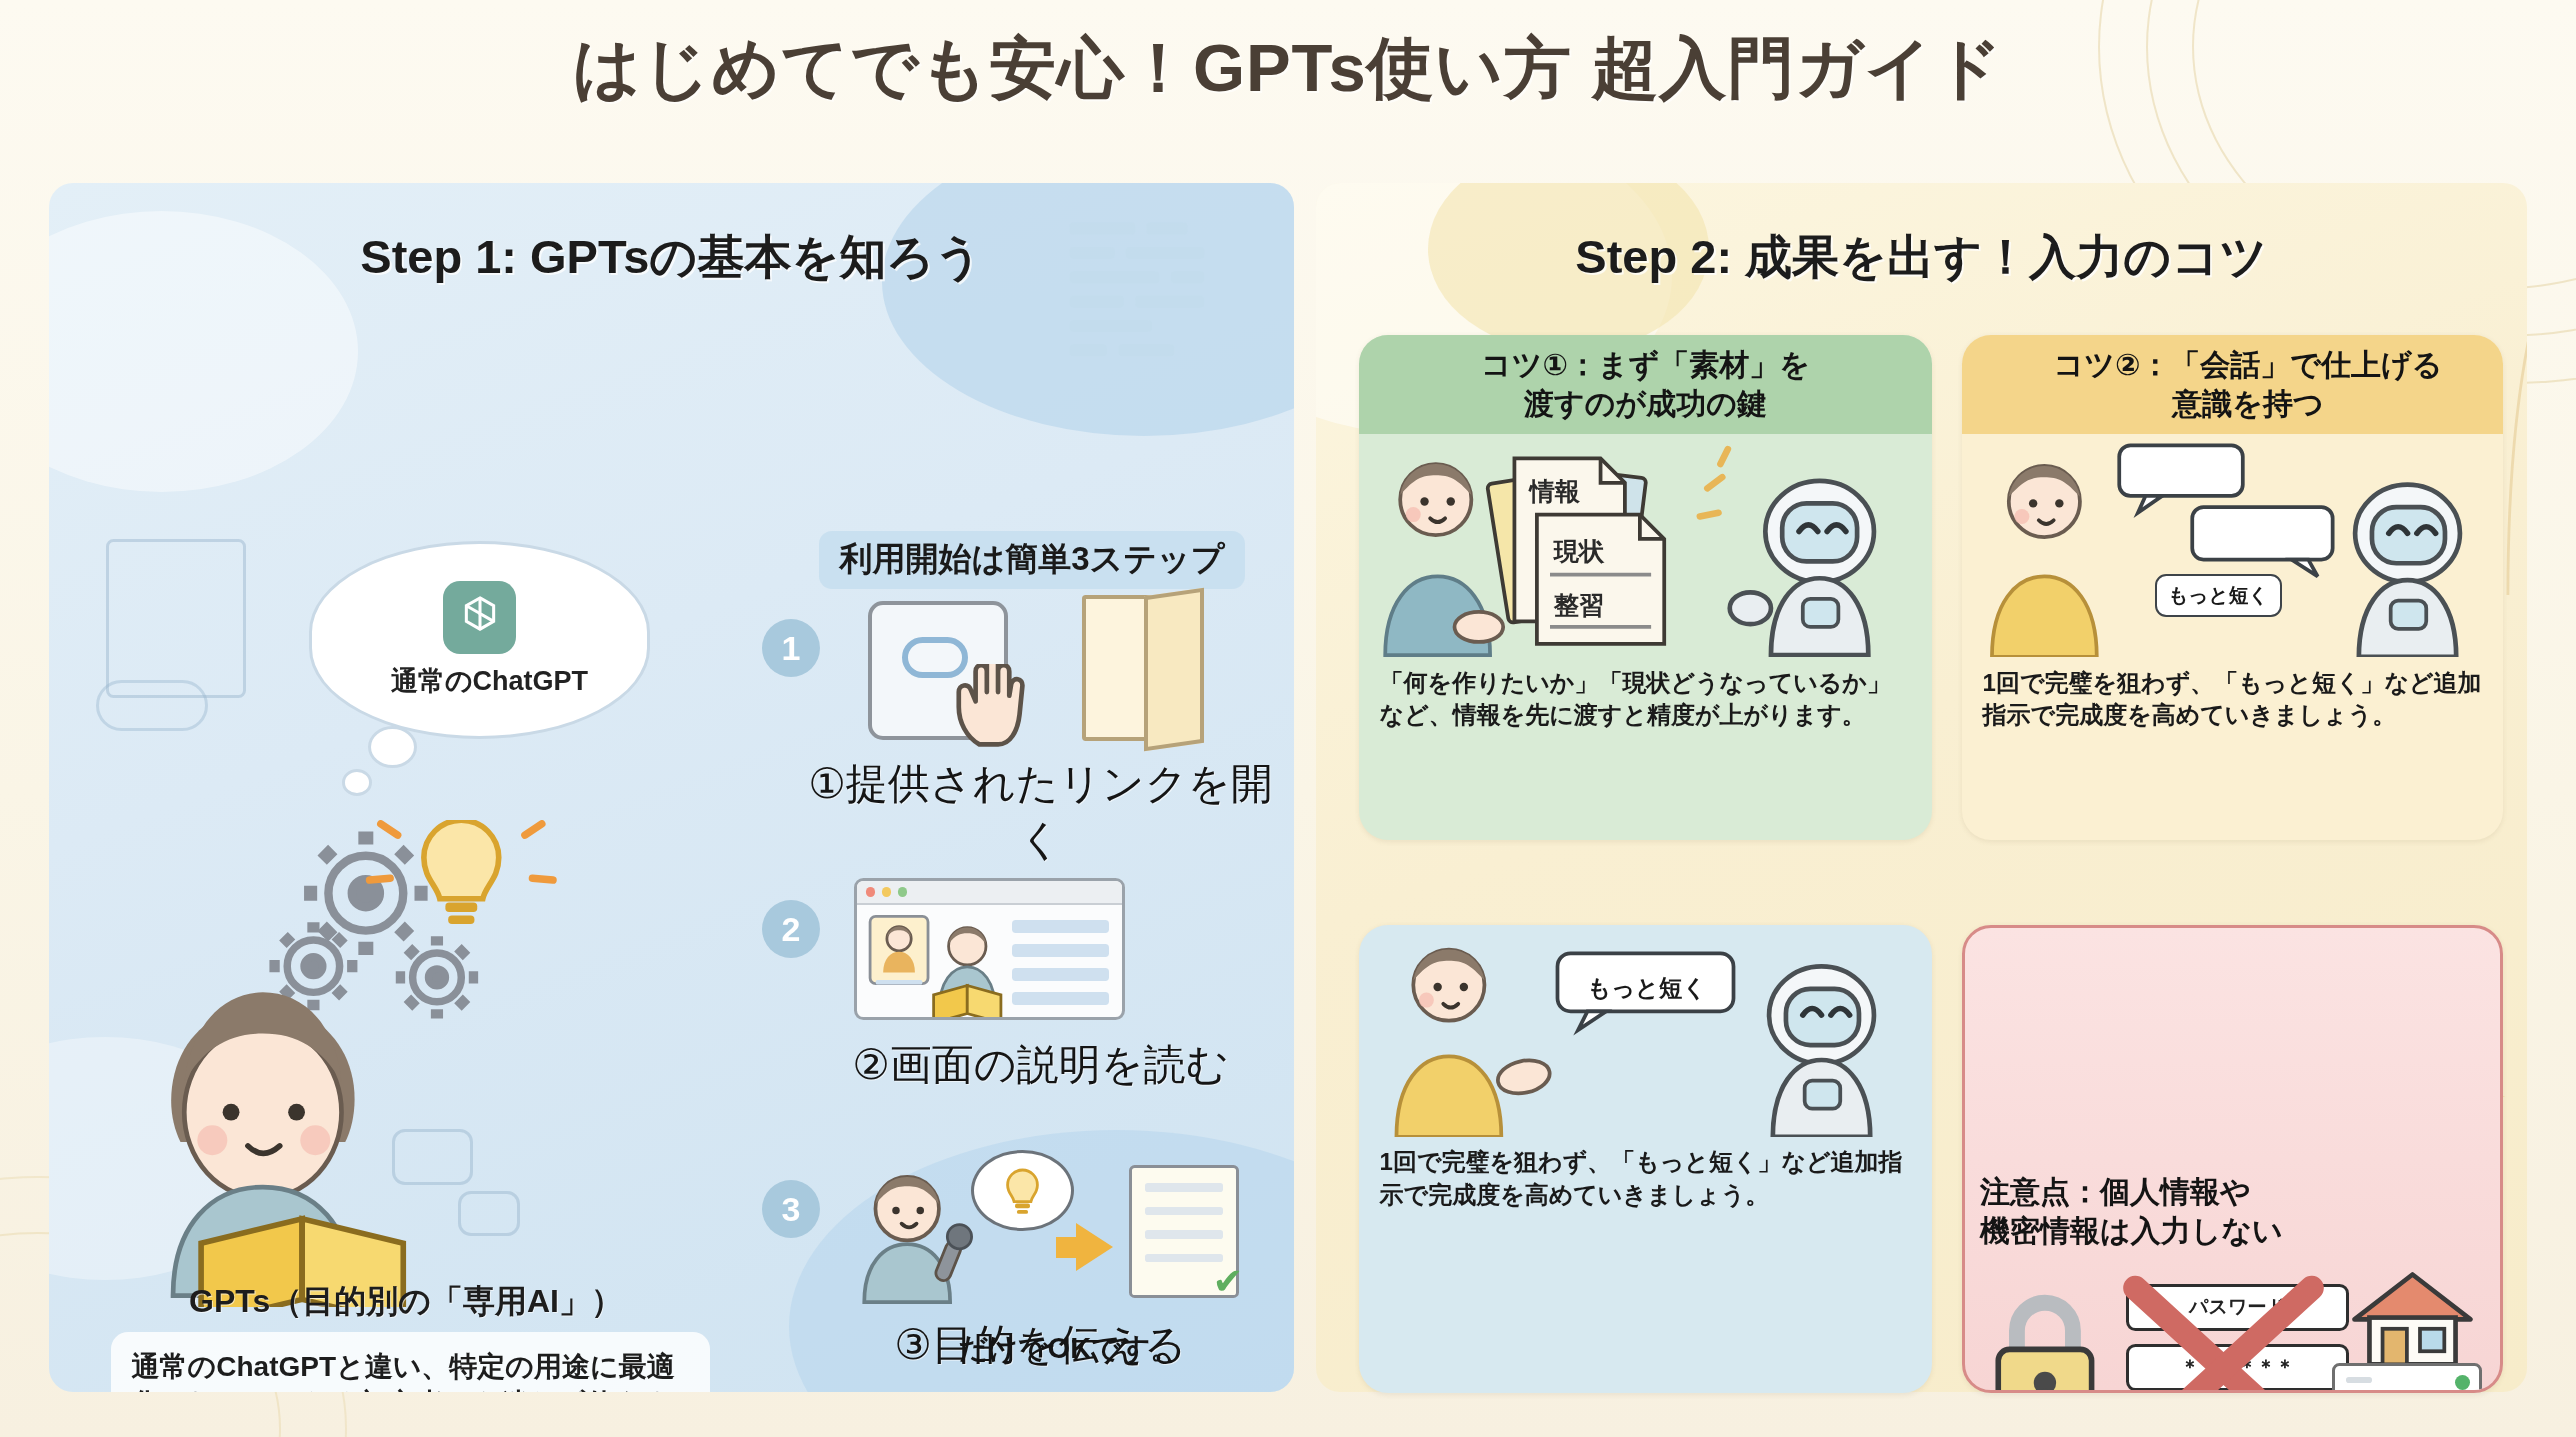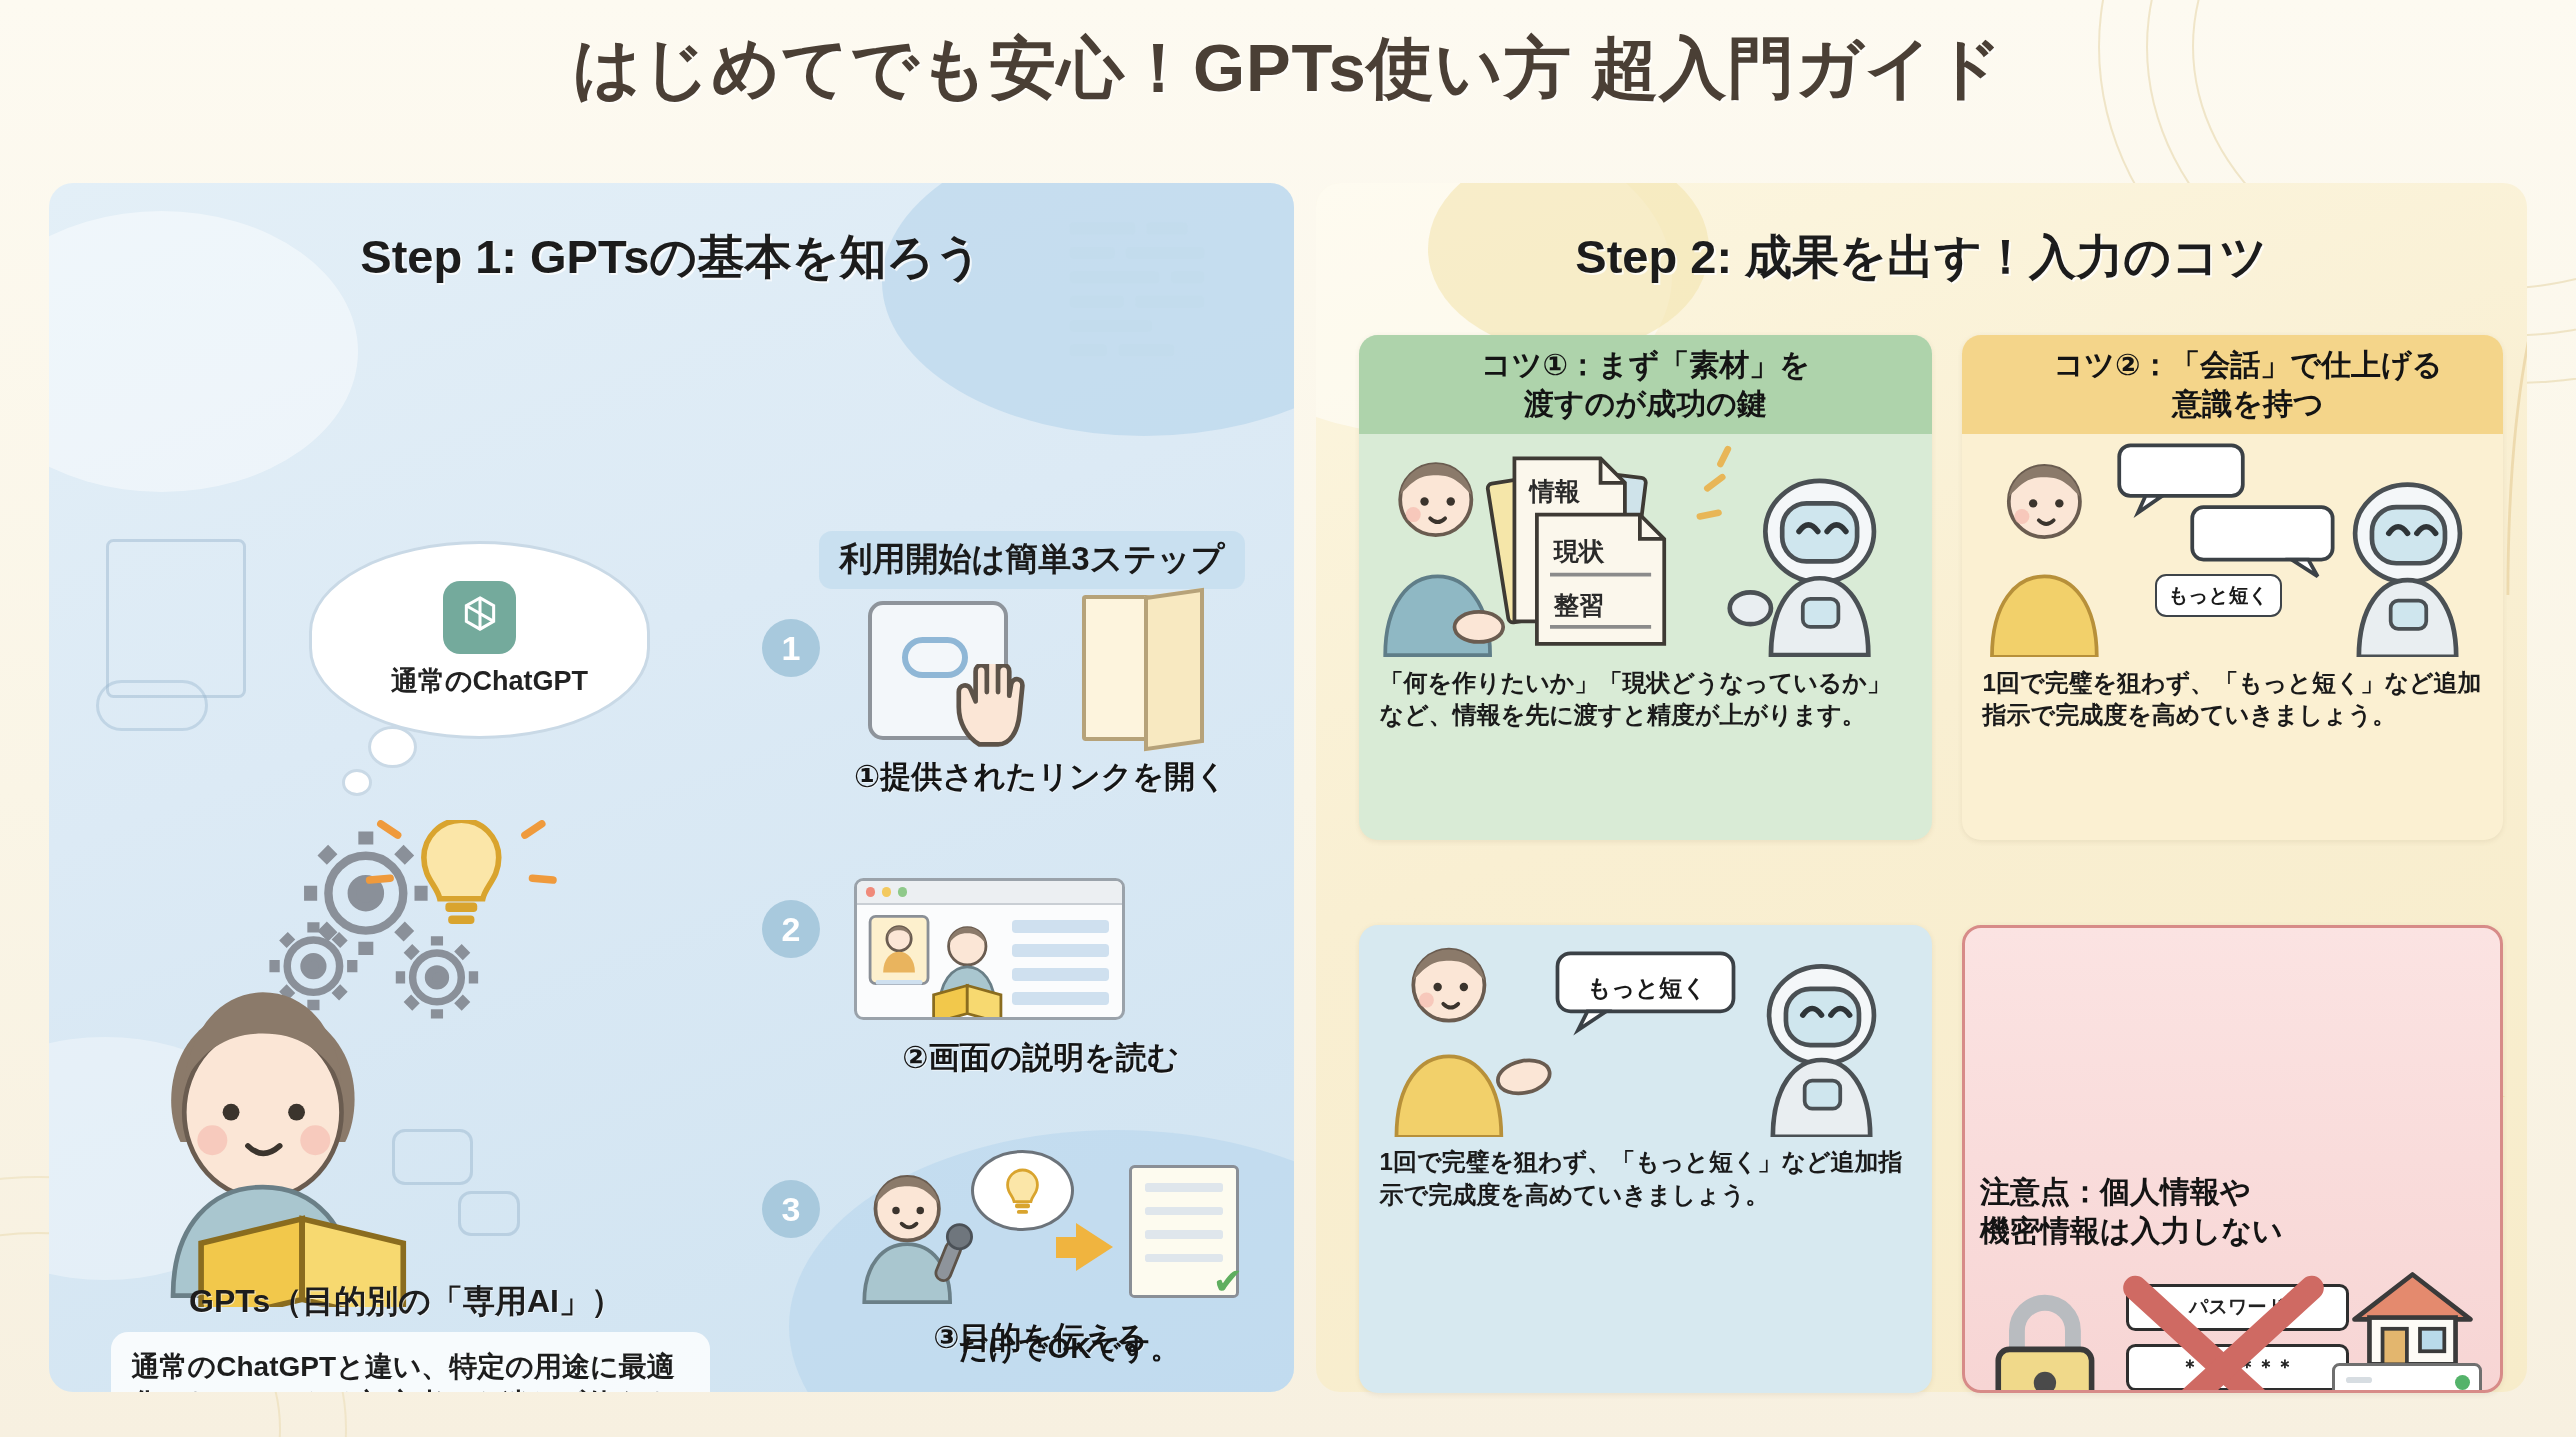--- a/index.html
+++ b/index.html
@@ -163,21 +163,21 @@
   .step-num {
     position:absolute; left: 1.9px; top: 24px;
     width: 58px; height: 58px; border-radius: 50%;
     background: #a8c9dd; color:#ffffff;
     display:flex; align-items:center; justify-content:center;
     font-size: 34px; font-weight: 700;
   }
   .step-art { position:absolute; left: 71px; top: 0; width: 412px; height: 150px; }
   .step-label {
     position:absolute; left: 37px; top: 161px; width: 487px;
-    text-align:center; font-size: 31px; font-weight: 700; color:#151515;
+    text-align:center; font-size: 42px; font-weight: 400; color:#151515;
     text-shadow: 0.9px 0.9px 0 rgba(255,255,255,.55);
   }
   .step-extra {
     position:absolute; left: 880px; top: 1329px; width: 393px;
     text-align:center; font-size: 29px; font-weight:700; color:#151515;
   }
 
   
   .tablet {
     position:absolute; left: 37px; top: 5.6px;
@@ -229,21 +229,21 @@
   .result-doc {
     position:absolute; left: 298px; top: 9.4px; width: 110px; height: 133px;
     background:#fdfbef; border: 3.7px solid #8a8f96; border-radius: 5.6px;
   }
   .result-doc i { display:block; height: 8.4px; margin: 15px 13px 0 13px; background:#dfe6ec; border-radius:2.8px; }
   .result-doc .chk { position:absolute; right:-7.5px; bottom:-7.5px; color:#5fae5f; font-size: 37px; font-weight:700; }
 
   
   .card {
     position: absolute;
-    border-radius: 19px;
+    border-radius: 29px;
     overflow: hidden;
     box-shadow: 0 1.9px 5.6px rgba(120,100,60,.10);
   }
   .card .card-head {
     text-align:center;
     font-size: 30px; font-weight: 700; color:#141414;
     line-height: 1.28;
     padding: 11.2px 13px 11.2px 13px;
   }
   .card .card-body {

